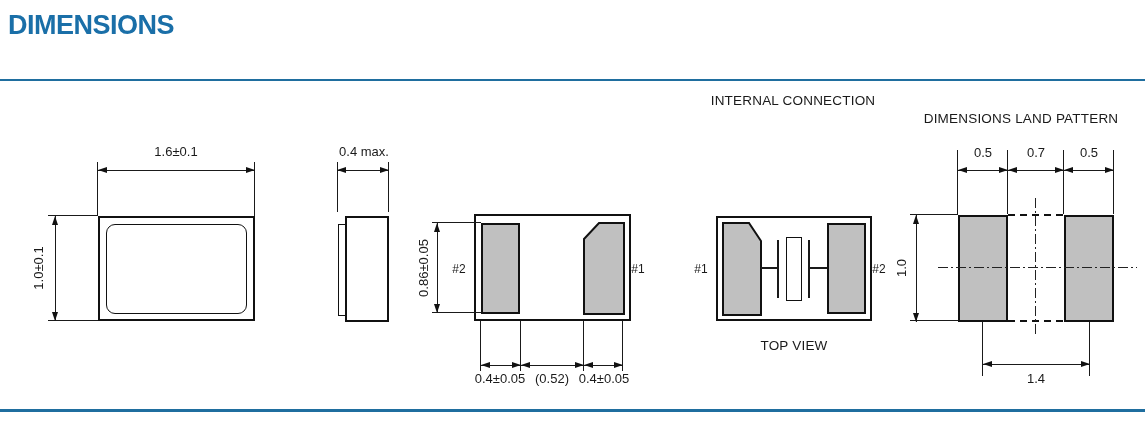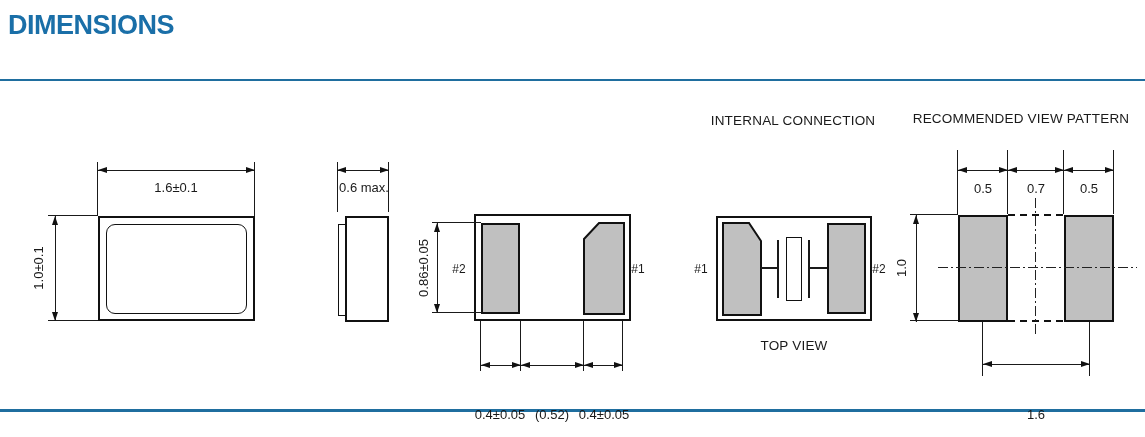--- a/index.html
+++ b/index.html
@@ -20,21 +20,21 @@
   .vl { position:absolute; background:#1a1a1a; width:1.2px; }
   .box { position:absolute; border:2px solid #111; }
   .pad { position:absolute; background:#c0c0c0; border:2px solid #111; }
 
   .arrow { position:absolute; width:0; height:0; border-style:solid; border-color:transparent; }
   .arrow.l { border-width:3.5px 9px 3.5px 0; border-right-color:#111; }
   .arrow.r { border-width:3.5px 0 3.5px 9px; border-left-color:#111; }
   .arrow.u { border-width:0 3.5px 9px 3.5px; border-bottom-color:#111; }
   .arrow.d { border-width:9px 3.5px 0 3.5px; border-top-color:#111; }
 
-  .lbl { position:absolute; font-size:13px; white-space:nowrap; transform:translateX(-50%);margin-top:36px; }
+  .lbl { position:absolute; font-size:13px; white-space:nowrap; transform:translateX(-50%); }
   .rot { position:absolute; font-size:13px; white-space:nowrap; transform:translate(-50%,-50%) rotate(-90deg); }
   .view-title { position:absolute; font-size:13.5px; white-space:nowrap; transform:translateX(-50%); letter-spacing:0.2px; }
   .pin { position:absolute; font-size:12px; white-space:nowrap; transform:translate(-50%,-50%); }
 
   .dash-h { position:absolute; height:2px;
     background:repeating-linear-gradient(90deg,#111 0 7px,transparent 7px 12px); }
   .cl-v { position:absolute; width:1.4px;
     background:repeating-linear-gradient(180deg,#222 0 10px,transparent 10px 13px,#222 13px 15px,transparent 15px 18px); }
   .cl-h { position:absolute; height:1.4px;
     background:repeating-linear-gradient(90deg,#222 0 10px,transparent 10px 13px,#222 13px 15px,transparent 15px 18px); }
@@ -67,21 +67,21 @@
     <div class="box" style="left:98px;top:216px;width:157px;height:105px"></div>
     <div style="position:absolute;left:106px;top:224px;width:141px;height:90px;border:1.4px solid #111;border-radius:9px"></div>
   </div>
 
   <div>
     <div class="vl" style="left:337px;top:162px;height:50px"></div>
     <div class="vl" style="left:388px;top:162px;height:50px"></div>
     <div class="hl" style="left:337px;top:170px;width:52px"></div>
     <div class="arrow l" style="left:337px;top:167px"></div>
     <div class="arrow r" style="left:380px;top:167px"></div>
-    <div class="lbl" style="left:364px;top:144px">0.6 max.</div>
+    <div class="lbl" style="left:364px;top:144px">0.4 max.</div>
 
     <div style="position:absolute;left:338px;top:224px;width:8px;height:92px;border:1.4px solid #111"></div>
     <div class="box" style="left:345px;top:216px;width:44px;height:106px;background:#fff"></div>
   </div>
 
   <div>
     <div class="box" style="left:474px;top:214px;width:157px;height:107px"></div>
     <div class="pad" style="left:481px;top:223px;width:39px;height:91px"></div>
     <svg class="shape" style="left:583px;top:222px" width="42" height="93">
       <polygon points="1,17 16,1 41,1 41,92 1,92" fill="#c0c0c0" stroke="#111" stroke-width="2"></polygon>
@@ -106,40 +106,40 @@
     <div class="arrow l" style="left:521px;top:362px"></div>
     <div class="arrow r" style="left:575px;top:362px"></div>
     <div class="arrow l" style="left:584px;top:362px"></div>
     <div class="arrow r" style="left:614px;top:362px"></div>
     <div class="lbl" style="left:500px;top:371px">0.4±0.05</div>
     <div class="lbl" style="left:552px;top:371px">(0.52)</div>
     <div class="lbl" style="left:604px;top:371px">0.4±0.05</div>
   </div>
 
   <div>
-    <div class="view-title" style="left:793px;top:113px">INTERNAL CONNECTION</div>
+    <div class="view-title" style="left:793px;top:93px">INTERNAL CONNECTION</div>
     <div class="box" style="left:716px;top:216px;width:156px;height:105px"></div>
     <svg class="shape" style="left:722px;top:222px" width="41" height="94">
       <polygon points="1,1 27,1 39,19 39,93 1,93" fill="#c0c0c0" stroke="#111" stroke-width="2"></polygon>
     </svg>
     <div class="pad" style="left:827px;top:223px;width:39px;height:91px"></div>
 
     <div class="hl" style="left:761px;top:267px;width:17px;height:1.5px"></div>
     <div class="vl" style="left:777px;top:240px;height:58px;width:1.8px"></div>
     <div style="position:absolute;left:786px;top:237px;width:16px;height:64px;border:1.6px solid #111;background:#fff"></div>
     <div class="vl" style="left:808px;top:240px;height:58px;width:1.8px"></div>
     <div class="hl" style="left:810px;top:267px;width:17px;height:1.5px"></div>
 
     <div class="pin" style="left:701px;top:269px">#1</div>
     <div class="pin" style="left:879px;top:269px">#2</div>
     <div class="view-title" style="left:794px;top:338px">TOP VIEW</div>
   </div>
 
   <div>
-    <div class="view-title" style="left:1021px;top:111px">RECOMMENDED VIEW PATTERN</div>
+    <div class="view-title" style="left:1021px;top:111px">DIMENSIONS LAND PATTERN</div>
 
     <div class="vl" style="left:957px;top:150px;height:64px"></div>
     <div class="vl" style="left:1007px;top:150px;height:64px"></div>
     <div class="vl" style="left:1063px;top:150px;height:64px"></div>
     <div class="vl" style="left:1113px;top:150px;height:64px"></div>
     <div class="hl" style="left:958px;top:170px;width:156px"></div>
     <div class="arrow l" style="left:958px;top:167px"></div>
     <div class="arrow r" style="left:999px;top:167px"></div>
     <div class="arrow l" style="left:1008px;top:167px"></div>
     <div class="arrow r" style="left:1055px;top:167px"></div>
@@ -161,16 +161,16 @@
     <div class="vl" style="left:916px;top:215px;height:107px"></div>
     <div class="arrow u" style="left:913px;top:215px"></div>
     <div class="arrow d" style="left:913px;top:313px"></div>
     <div class="rot" style="left:901px;top:268px">1.0</div>
 
     <div class="vl" style="left:982px;top:322px;height:54px"></div>
     <div class="vl" style="left:1089px;top:322px;height:54px"></div>
     <div class="hl" style="left:983px;top:364px;width:107px"></div>
     <div class="arrow l" style="left:983px;top:361px"></div>
     <div class="arrow r" style="left:1081px;top:361px"></div>
-    <div class="lbl" style="left:1036px;top:371px">1.6</div>
+    <div class="lbl" style="left:1036px;top:371px">1.4</div>
   </div>
 
 </div>
 
 </body></html>

